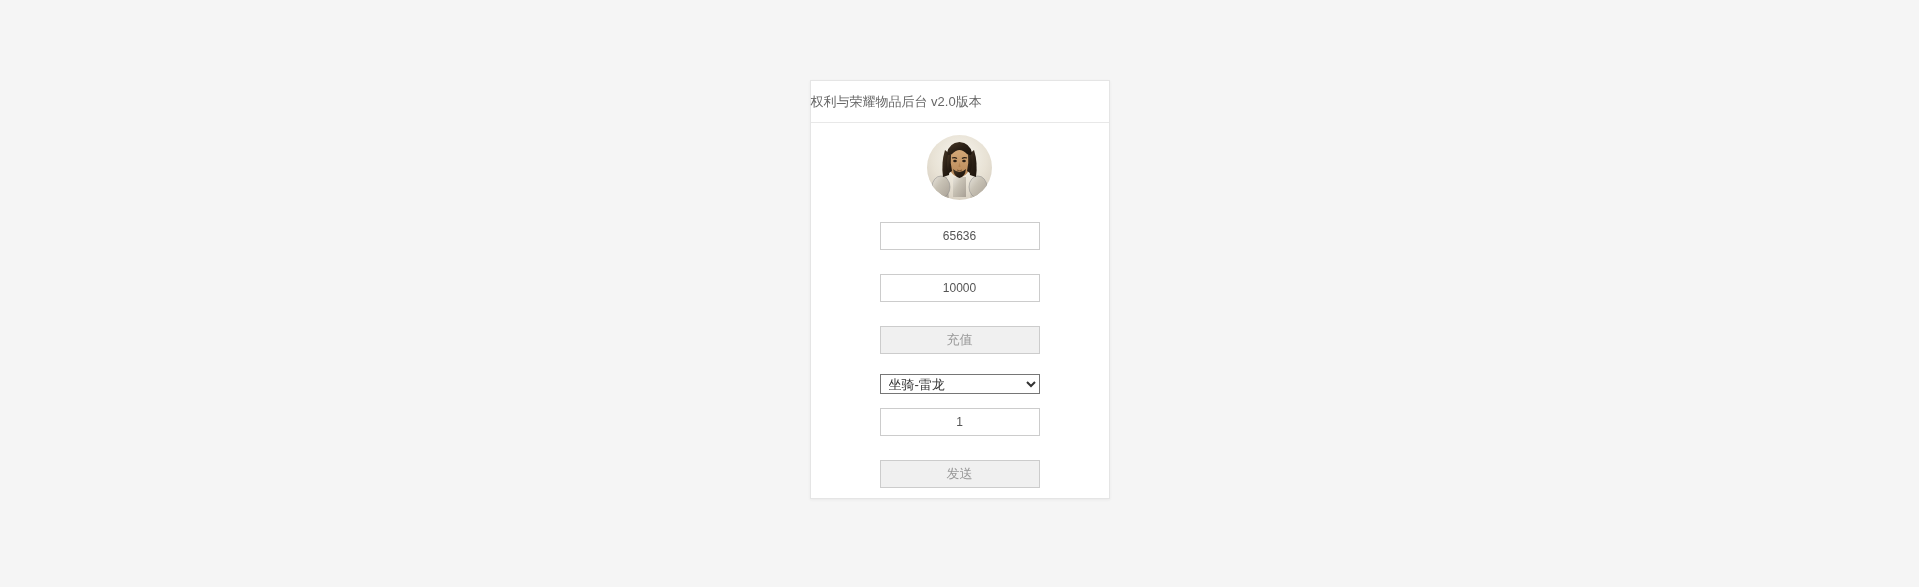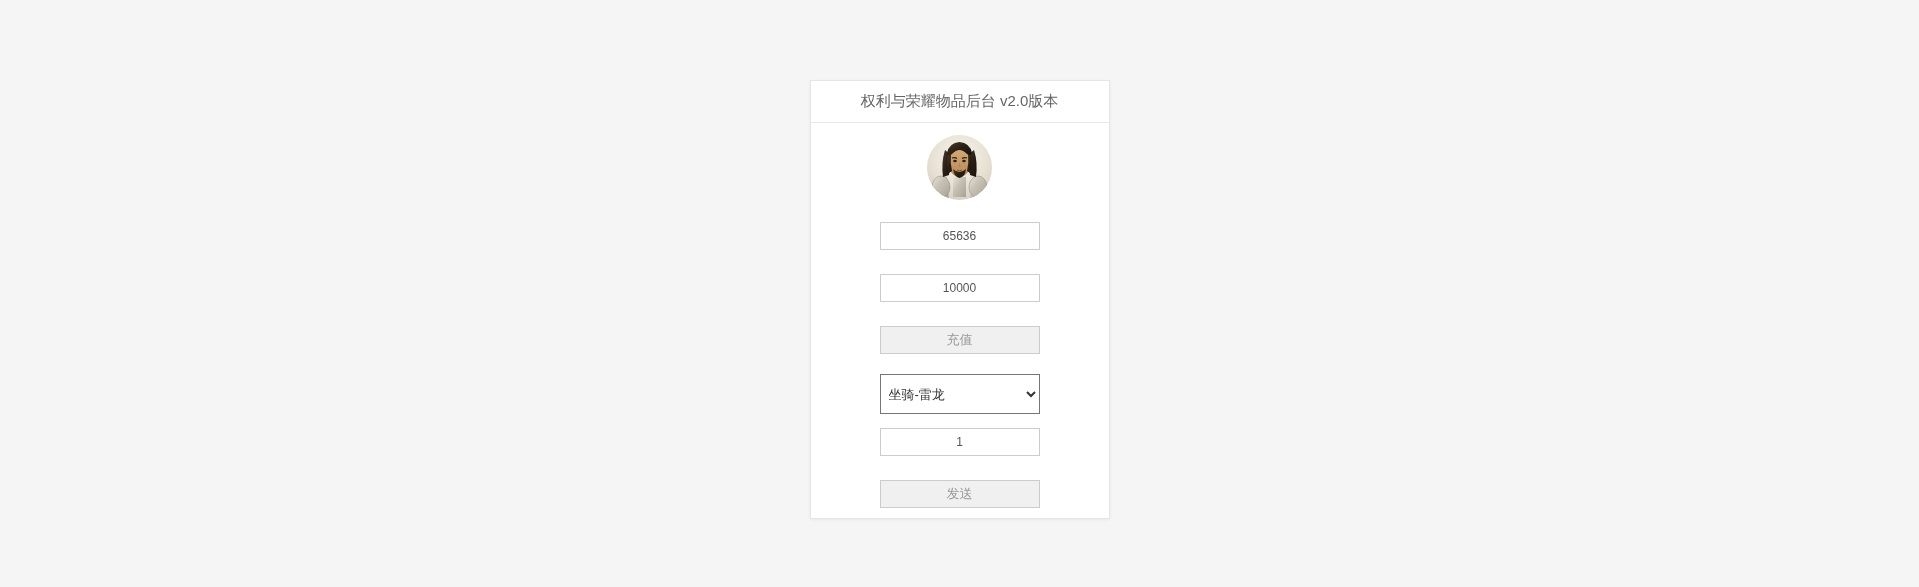--- a/index.html
+++ b/index.html
@@ -21,22 +21,21 @@
       width: 300px;
       background: #ffffff;
       border: 1px solid #e5e5e5;
       box-shadow: 0 1px 3px rgba(0,0,0,0.05);
     }
     .panel-header {
       height: 42px;
       border-bottom: 1px solid #e8e8e8;
       display: flex;
       align-items: center;
-      justify-content: center;
-      font-size: 15px;
+      font-size: 13px;
       color: #666666;
     }
     .panel-body {
       padding: 10px 0 0 0;
       display: flex;
       flex-direction: column;
       align-items: center;
     }
     .avatar {
       width: 65px;
@@ -74,21 +73,21 @@
       color: #999999;
       font-size: 13px;
       font-family: inherit;
       cursor: pointer;
       display: flex;
       align-items: center;
       justify-content: center;
     }
     .select {
       width: 160px;
-      height: 40px;
+      height: 20px;
       border: 1px solid #767676;
       background: #ffffff;
       font-size: 13px;
       color: #333333;
       font-family: inherit;
       padding: 0 4px;
       cursor: pointer;
     }
   </style>
 </head>

